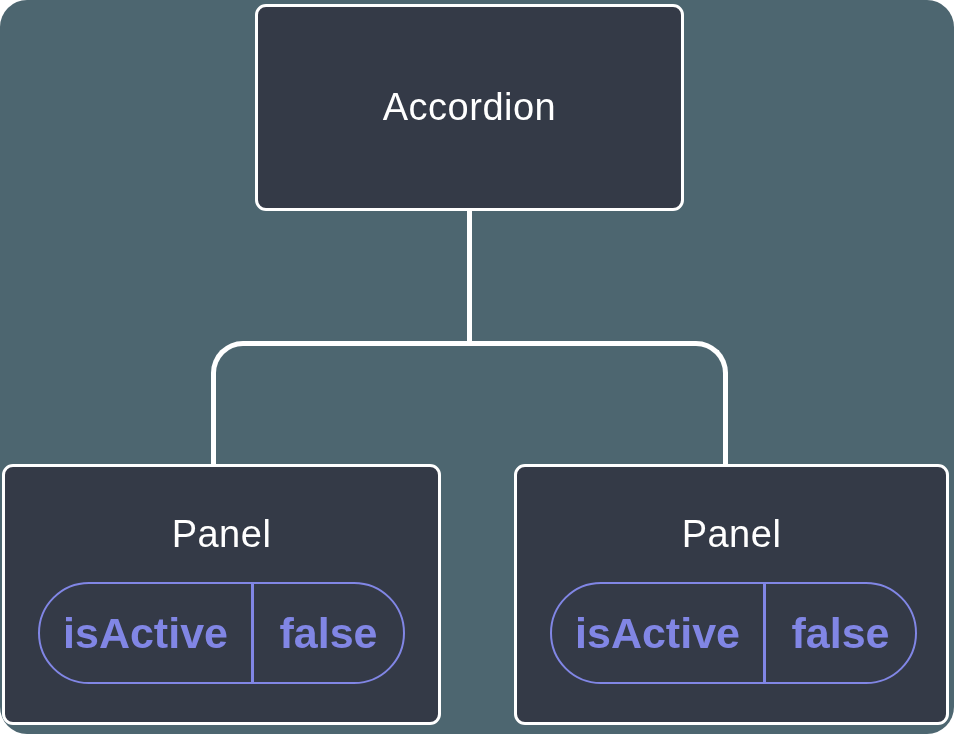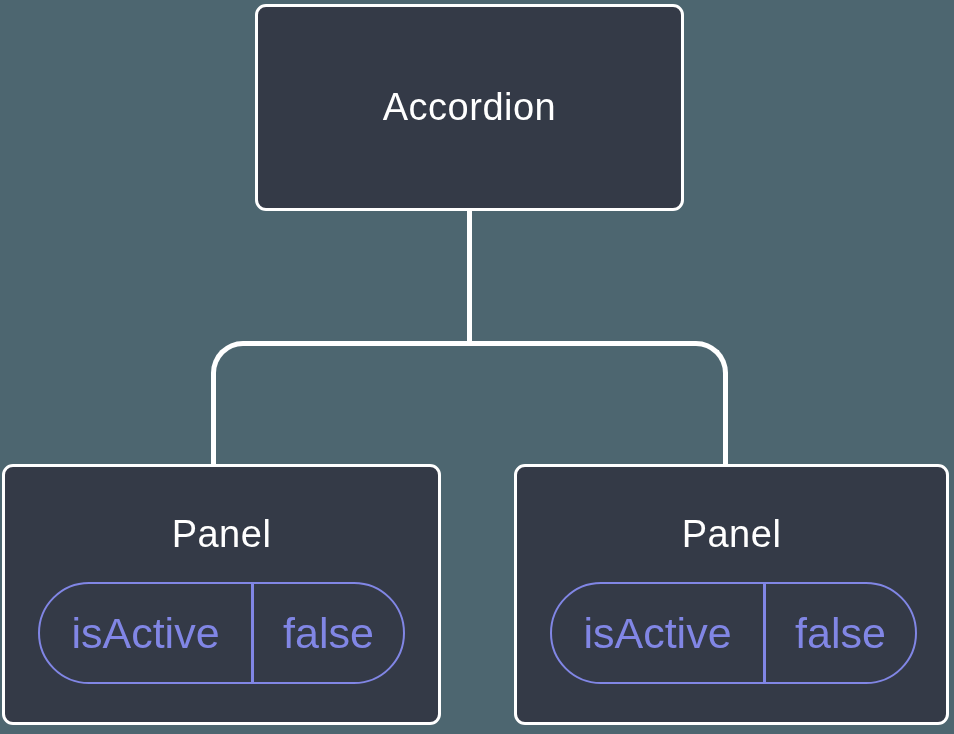--- a/index.html
+++ b/index.html
@@ -6,20 +6,21 @@
     margin: 0;
     padding: 0;
     font-family: "Liberation Sans", sans-serif;
   }
   #stage {
     position: relative;
     width: 954px;
     height: 734px;
     background: #4d6670;
     overflow: hidden;
+    border-radius: 27px;
   }
   .connector {
     position: absolute;
     z-index: 1;
   }
   .stem {
     left: 467px;
     top: 211px;
     width: 5px;
     height: 134px;
@@ -75,21 +76,21 @@
     top: 115px;
     width: 367px;
     height: 102px;
     box-sizing: border-box;
     border: 2.5px solid #8186e5;
     border-radius: 51px;
     display: flex;
     align-items: stretch;
     color: #8186e5;
     font-size: 43px;
-    font-weight: 400;
+    font-weight: 700;
   }
   .state-name {
     width: 211px;
     border-right: 3px solid #8186e5;
     display: flex;
     align-items: center;
     justify-content: center;
   }
   .state-value {
     flex: 1;

